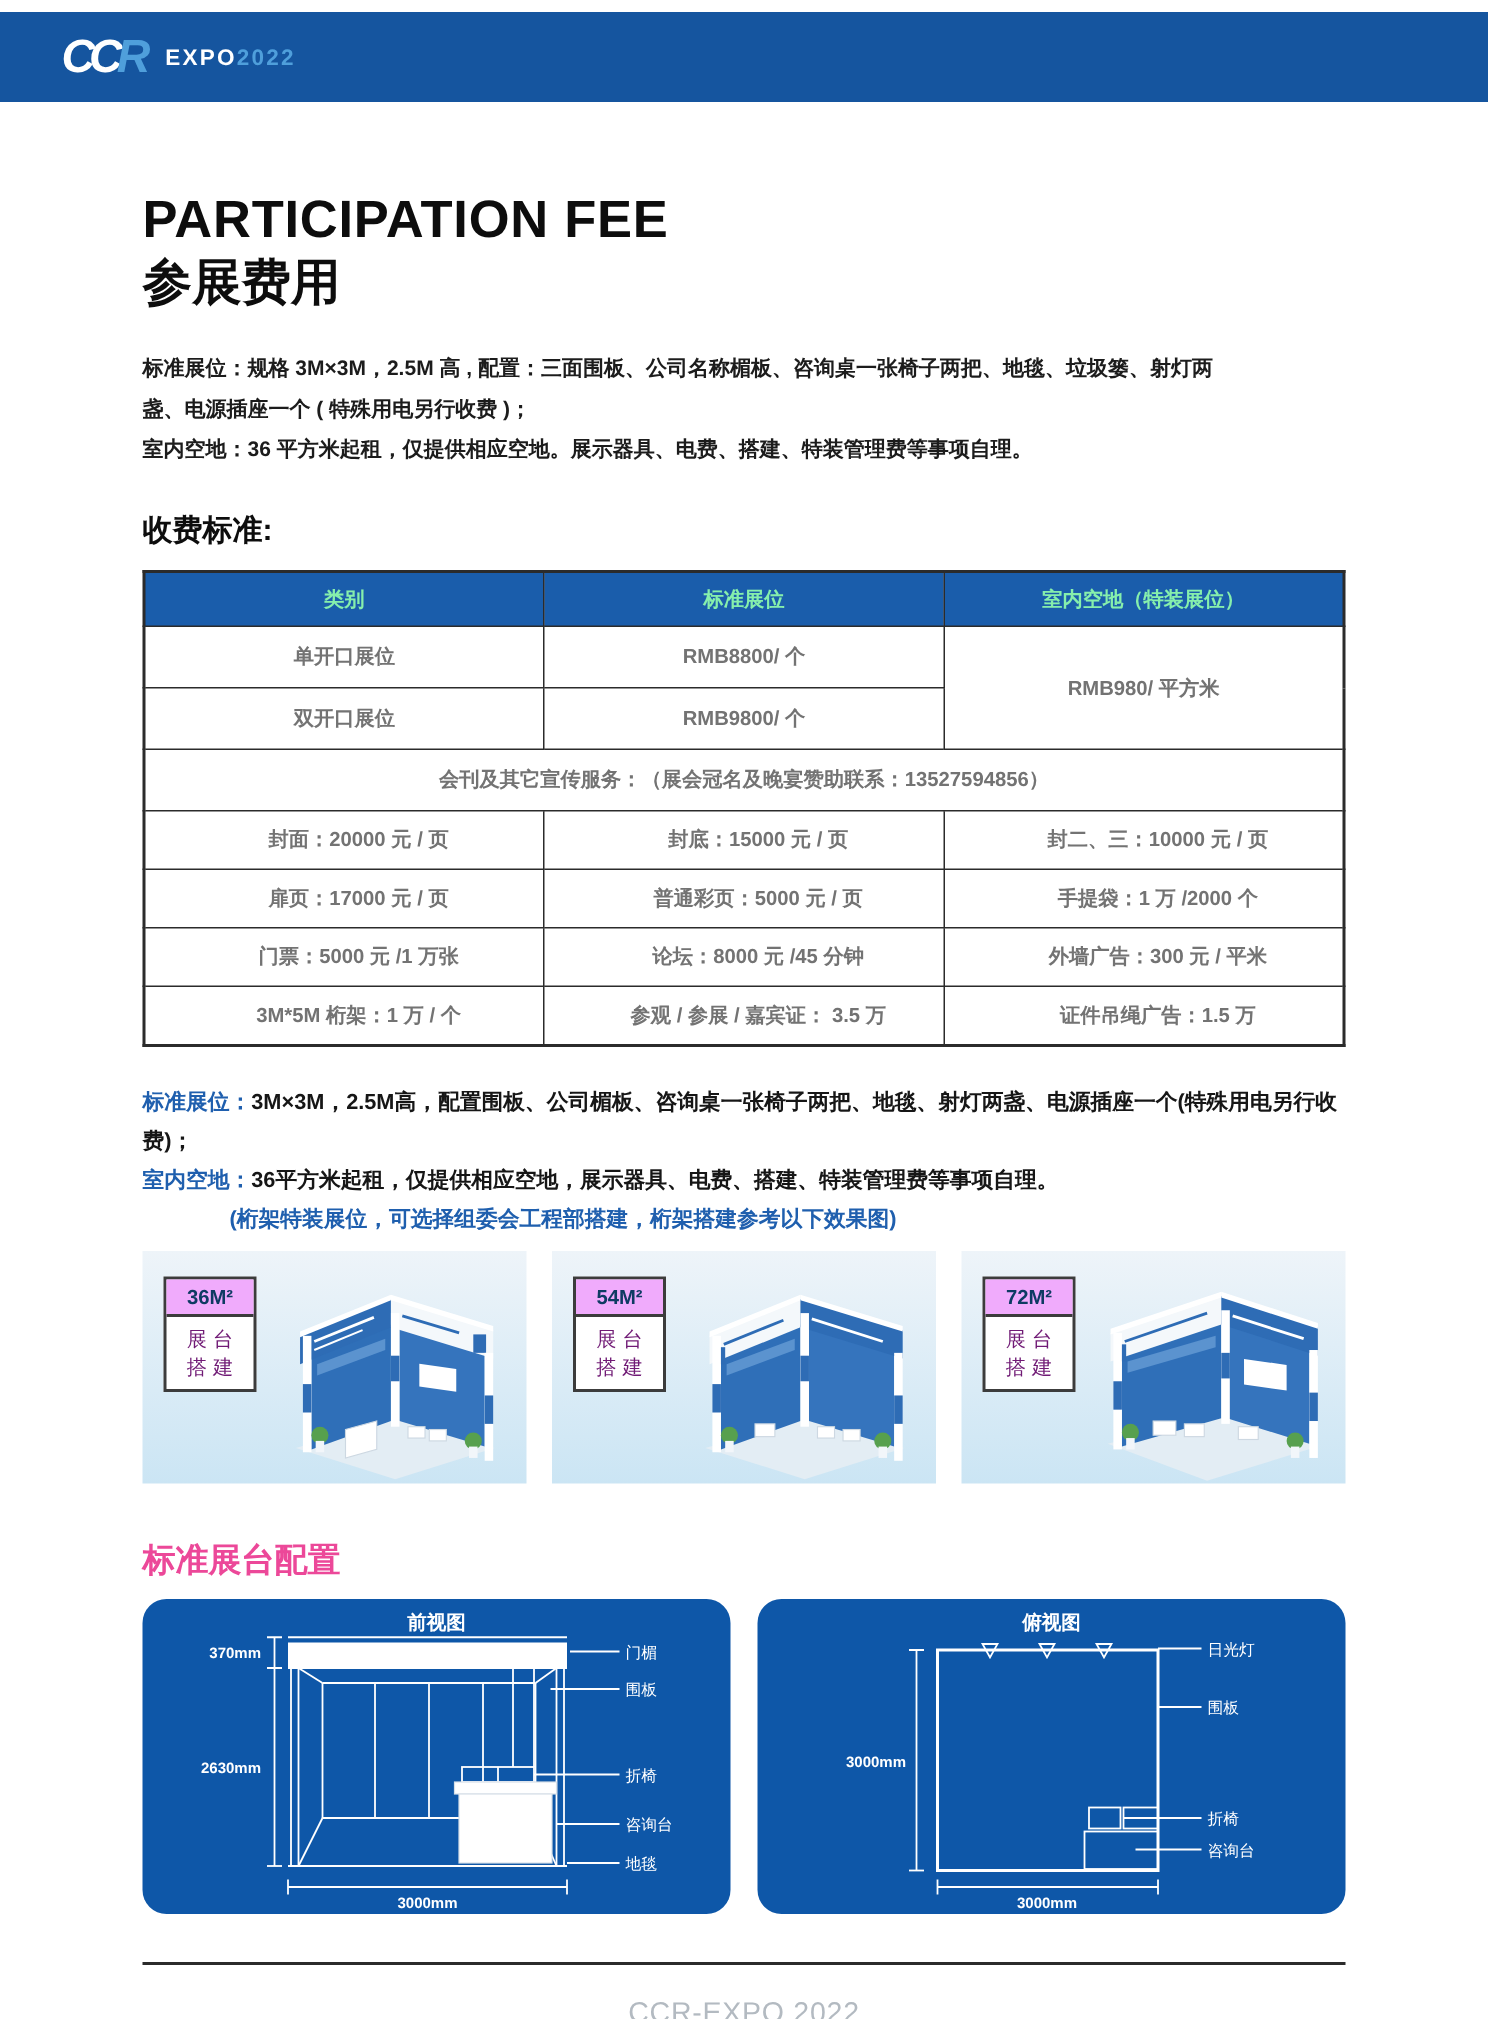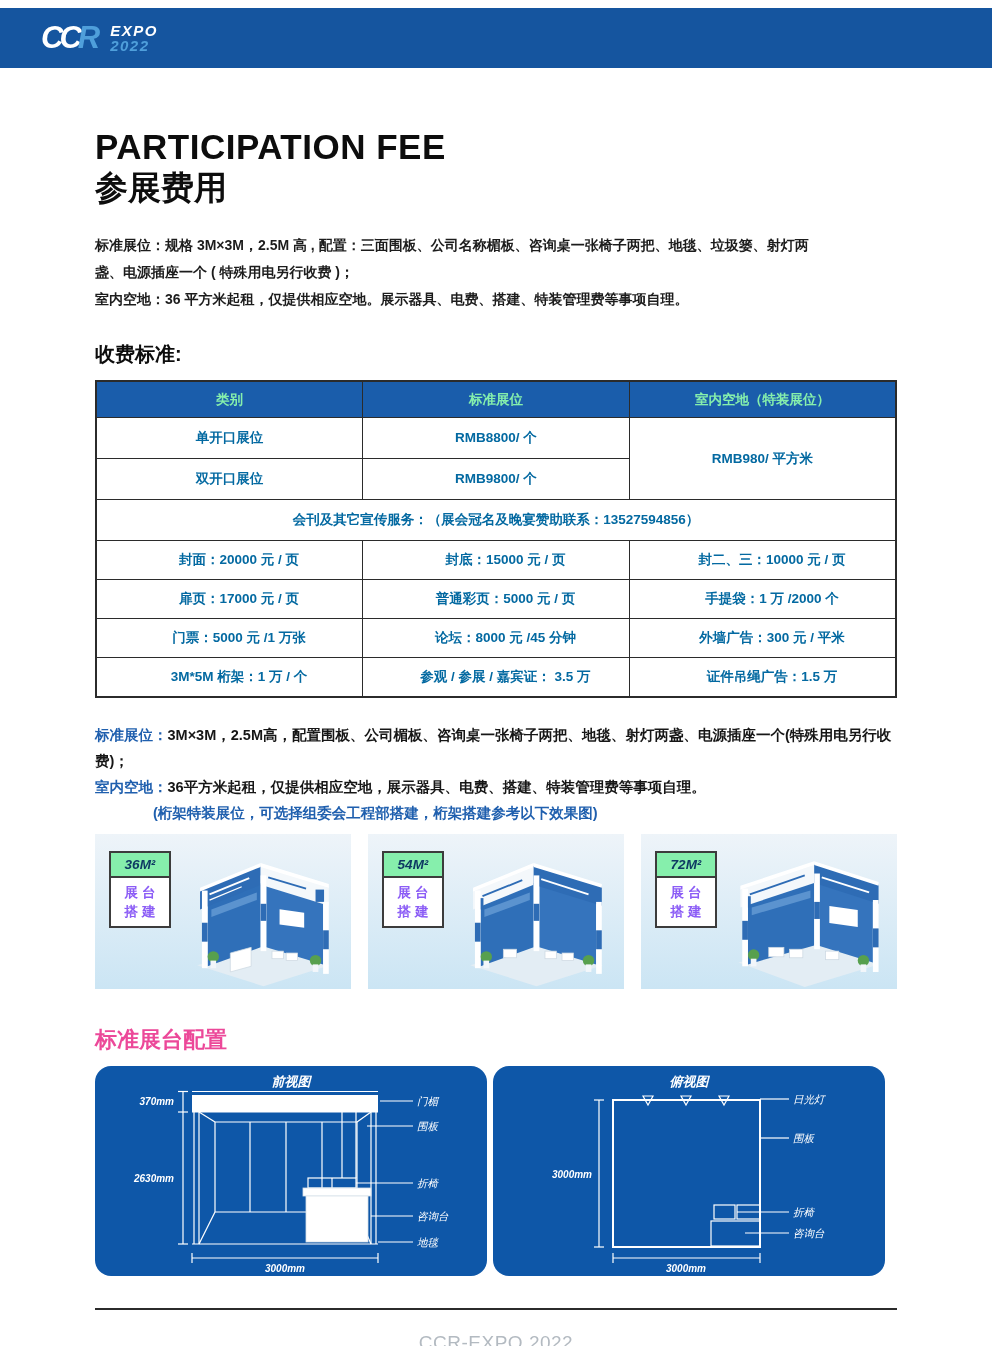--- a/index.html
+++ b/index.html
@@ -3,58 +3,58 @@
 <meta charset="utf-8">
 <style>
   html,body { margin:0; padding:0; background:#ffffff; }
   body { width:992px; min-height:1346px; font-family:"Liberation Sans","DejaVu Sans",sans-serif; position:relative; }
 
   
   .topbar { margin-top:8px; height:60px; background:#15559f; display:flex; align-items:center; padding-left:41px; box-sizing:border-box; }
   .logo { display:flex; align-items:center; }
   .logo-ccr { font-style:italic; font-weight:bold; font-size:31px; letter-spacing:-4px; color:#ffffff; padding-right:14px; }
   .logo-ccr .r { color:#4f9fdb; }
-  .logo-text { display:flex; flex-direction:column; font-weight:bold; font-size:15px; line-height:15px; letter-spacing:1.5px;font-style:italic; }
+  .logo-text { display:flex; flex-direction:row; font-weight:bold; font-size:15px; line-height:15px; letter-spacing:1.5px; }
   .logo-text .expo { color:#ffffff; }
   .logo-text .year { color:#4f9fdb; }
 
   .content { padding:0 95px; }
 
   
   .title-en { font-size:35px; font-weight:bold; color:#0d0d0d; margin:60px 0 0; letter-spacing:.5px; line-height:38px; }
   .title-zh { font-size:33px; font-weight:bold; color:#0d0d0d; margin:4px 0 0; line-height:36px; }
 
   .intro { margin-top:26px; font-size:14px; font-weight:600; color:#1c1c1c; line-height:27px; }
   .intro div { white-space:nowrap; }
 
   .fee-heading { font-size:20px; font-weight:bold; color:#0d0d0d; margin:30px 0 0; line-height:23px; }
 
   
   table.fee { width:100%; border-collapse:collapse; margin-top:14px; border:2px solid #2b2b2b; table-layout:fixed; }
   table.fee th { background:#1a5dab; color:#86efac; font-size:13.5px; font-weight:600; height:33px; border:1px solid #2b2b2b; }
-  table.fee td { border:1px solid #2b2b2b; text-align:center; font-size:13.5px; font-weight:600; color:#0369a1; height:38px; }
+  table.fee td { border:1px solid #2b2b2b; text-align:center; font-size:13.5px; font-weight:600; color:#737373; height:38px; }
   table.fee tr.grid-row td { height:36px;padding-left:20px; }
 
   
   .notes { margin-top:24px; font-size:14.5px; font-weight:600; color:#161616; line-height:26px; }
   .notes .lbl { color:#1f5fae; }
   .note-blue { color:#1f5fae; margin-left:58px; }
 
   
   .cards { display:flex; gap:17px; margin-top:8px; }
   .card { width:260px; height:155px; background:linear-gradient(180deg,#eef4f9 0%,#cbe5f4 100%); position:relative; overflow:hidden; }
   .size-tag { position:absolute; left:14px; top:17px; width:58px; border:2px solid #3c3c3c; background:#ffffff; text-align:center; z-index:2; }
-  .size-tag .sz { background:#86efac; color:#0e3a63; font-weight:bold; font-size:13.5px; padding:4px 0; border-bottom:2px solid #3c3c3c;font-style:italic; }
-  .size-tag .lab { font-size:13.5px; font-weight:bold; color:#8b5cf6; line-height:19px; padding:5px 0; letter-spacing:4px; text-indent:4px; }
+  .size-tag .sz { background:#f0abfc; color:#0e3a63; font-weight:bold; font-size:13.5px; padding:4px 0; border-bottom:2px solid #3c3c3c; }
+  .size-tag .lab { font-size:13.5px; font-weight:normal; color:#701a75; line-height:19px; padding:5px 0; letter-spacing:4px; text-indent:4px; }
   .booth-svg { position:absolute; right:4px; bottom:0; width:186px; height:142px; }
 
   .config-heading { font-size:22px; font-weight:bold; color:#ec4899; margin:38px 0 0; line-height:25px; }
 
   
-  .diagrams { display:flex; gap:6px; margin-top:14px;font-style:italic; }
+  .diagrams { display:flex; gap:18px; margin-top:14px; }
   .dbox { width:392px; height:210px; background:#0e57a8; border-radius:16px; }
   .dbox svg { width:392px; height:210px; display:block; }
   .dbox text { font-family:"Liberation Sans","DejaVu Sans",sans-serif; fill:#ffffff; }
   .dg-title { font-size:13px; font-weight:bold; }
   .dg-dim { font-size:10px; font-weight:bold; }
   .dg-call { font-size:10.5px; }
   .dg-fascia { font-size:7px; fill:#1a5dab; font-weight:bold; }
   .wline { stroke:#ffffff; stroke-width:1.2; fill:none; }
   .wline2 { stroke:#ffffff; stroke-width:2; fill:none; }
 

